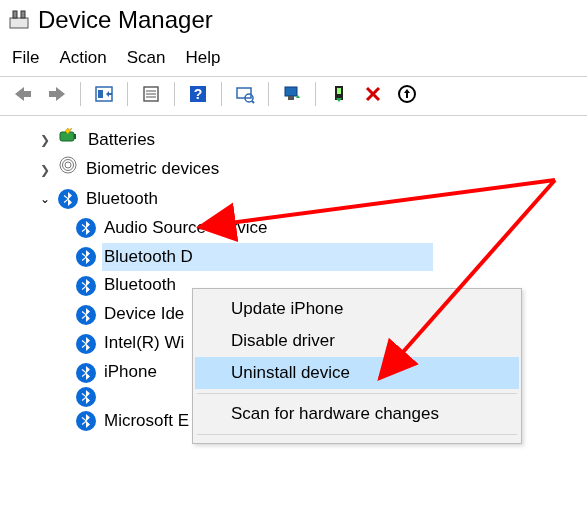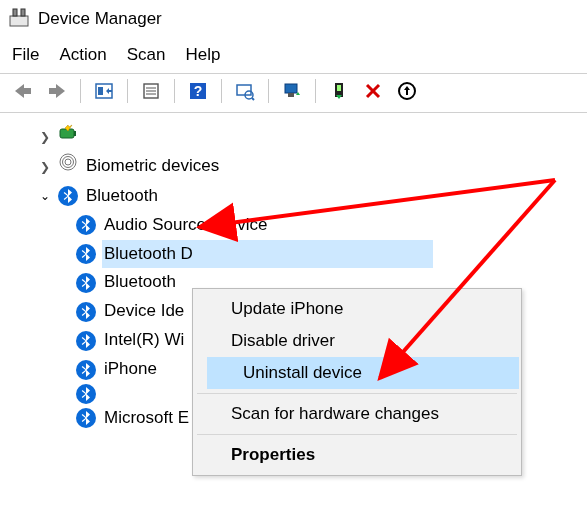--- a/index.html
+++ b/index.html
@@ -13,21 +13,21 @@
     height: 505px;
     overflow: hidden;
     position: relative;
   }
   .titlebar {
     display: flex;
     align-items: center;
     padding: 6px 8px 10px 8px;
     gap: 8px;
   }
-  .titlebar .title { font-size: 17px; }
+  .titlebar .title { font-size: 24px; }
   .menubar {
     display: flex;
     gap: 20px;
     padding: 4px 12px 8px 12px;
     font-size: 17px;
   }
   .menubar span { cursor: default; }
   .toolbar {
     display: flex;
     align-items: center;
@@ -82,21 +82,21 @@
     width: 330px;
     background: #f2f2f2;
     border: 1px solid #bcbcbc;
     box-shadow: 2px 2px 4px rgba(0,0,0,.15);
     padding: 4px 2px;
     font-size: 17px;
   }
   .ctx-item {
     padding: 6px 20px 6px 36px;
   }
-  .ctx-item.highlight { background: #bfe3ff; margin-left: 12px; }
+  .ctx-item.highlight { background: #bfe3ff; }
   .ctx-sep {
     height: 1px;
     background: #d6d6d6;
     margin: 4px 2px;
   }
   .ctx-item.bold { font-weight: 700; }
   
   .overlay {
     position: absolute;
     left: 0; top: 0;
@@ -203,20 +203,21 @@
 <div class="tree">
   <div class="row indent-1">
     <span class="arrow">❯</span>
     <span>
       <svg width="22" height="18" viewBox="0 0 22 18">
           <rect x="2" y="5" width="14" height="9" rx="2" fill="#2f9e44" stroke="#16622a"></rect>
           <rect x="16" y="7" width="2" height="5" fill="#16622a"></rect>
           <path d="M7 4 l3 -3 l1 2 l3 -2 l-4 6 z" fill="#ffc800" stroke="#b28500" stroke-width="0.5"></path>
         </svg>
     </span>
+    <span class="label">Batteries</span>
   </div>
 
   <div class="row indent-1">
     <span class="arrow">❯</span>
     <span>
       <svg width="20" height="20" viewBox="0 0 20 20">
           <circle cx="10" cy="10" r="8" fill="none" stroke="#777" stroke-width="1"></circle>
           <circle cx="10" cy="10" r="5.5" fill="none" stroke="#777" stroke-width="1"></circle>
           <circle cx="10" cy="10" r="3" fill="none" stroke="#777" stroke-width="1"></circle>
         </svg>
@@ -306,21 +307,20 @@
   </div>
 </div>
 
 <div class="context-menu">
   <div class="ctx-item">Update iPhone</div>
   <div class="ctx-item">Disable driver</div>
   <div class="ctx-item highlight">Uninstall device</div>
   <div class="ctx-sep"></div>
   <div class="ctx-item">Scan for hardware changes</div>
   <div class="ctx-sep"></div>
-  <div class="ctx-item bold">Properties</div>
 </div>
 
 <svg class="overlay">
   <defs>
     <marker id="rah" markerWidth="12" markerHeight="12" refX="9" refY="5" orient="auto">
       <path d="M0,0 L10,5 L0,10 Z" fill="#ff0000"></path>
     </marker>
   </defs>
   <line x1="555" y1="180" x2="200" y2="227" stroke="#ff0000" stroke-width="4" marker-end="url(#rah)"></line>
   <line x1="555" y1="180" x2="380" y2="378" stroke="#ff0000" stroke-width="4" marker-end="url(#rah)"></line>

